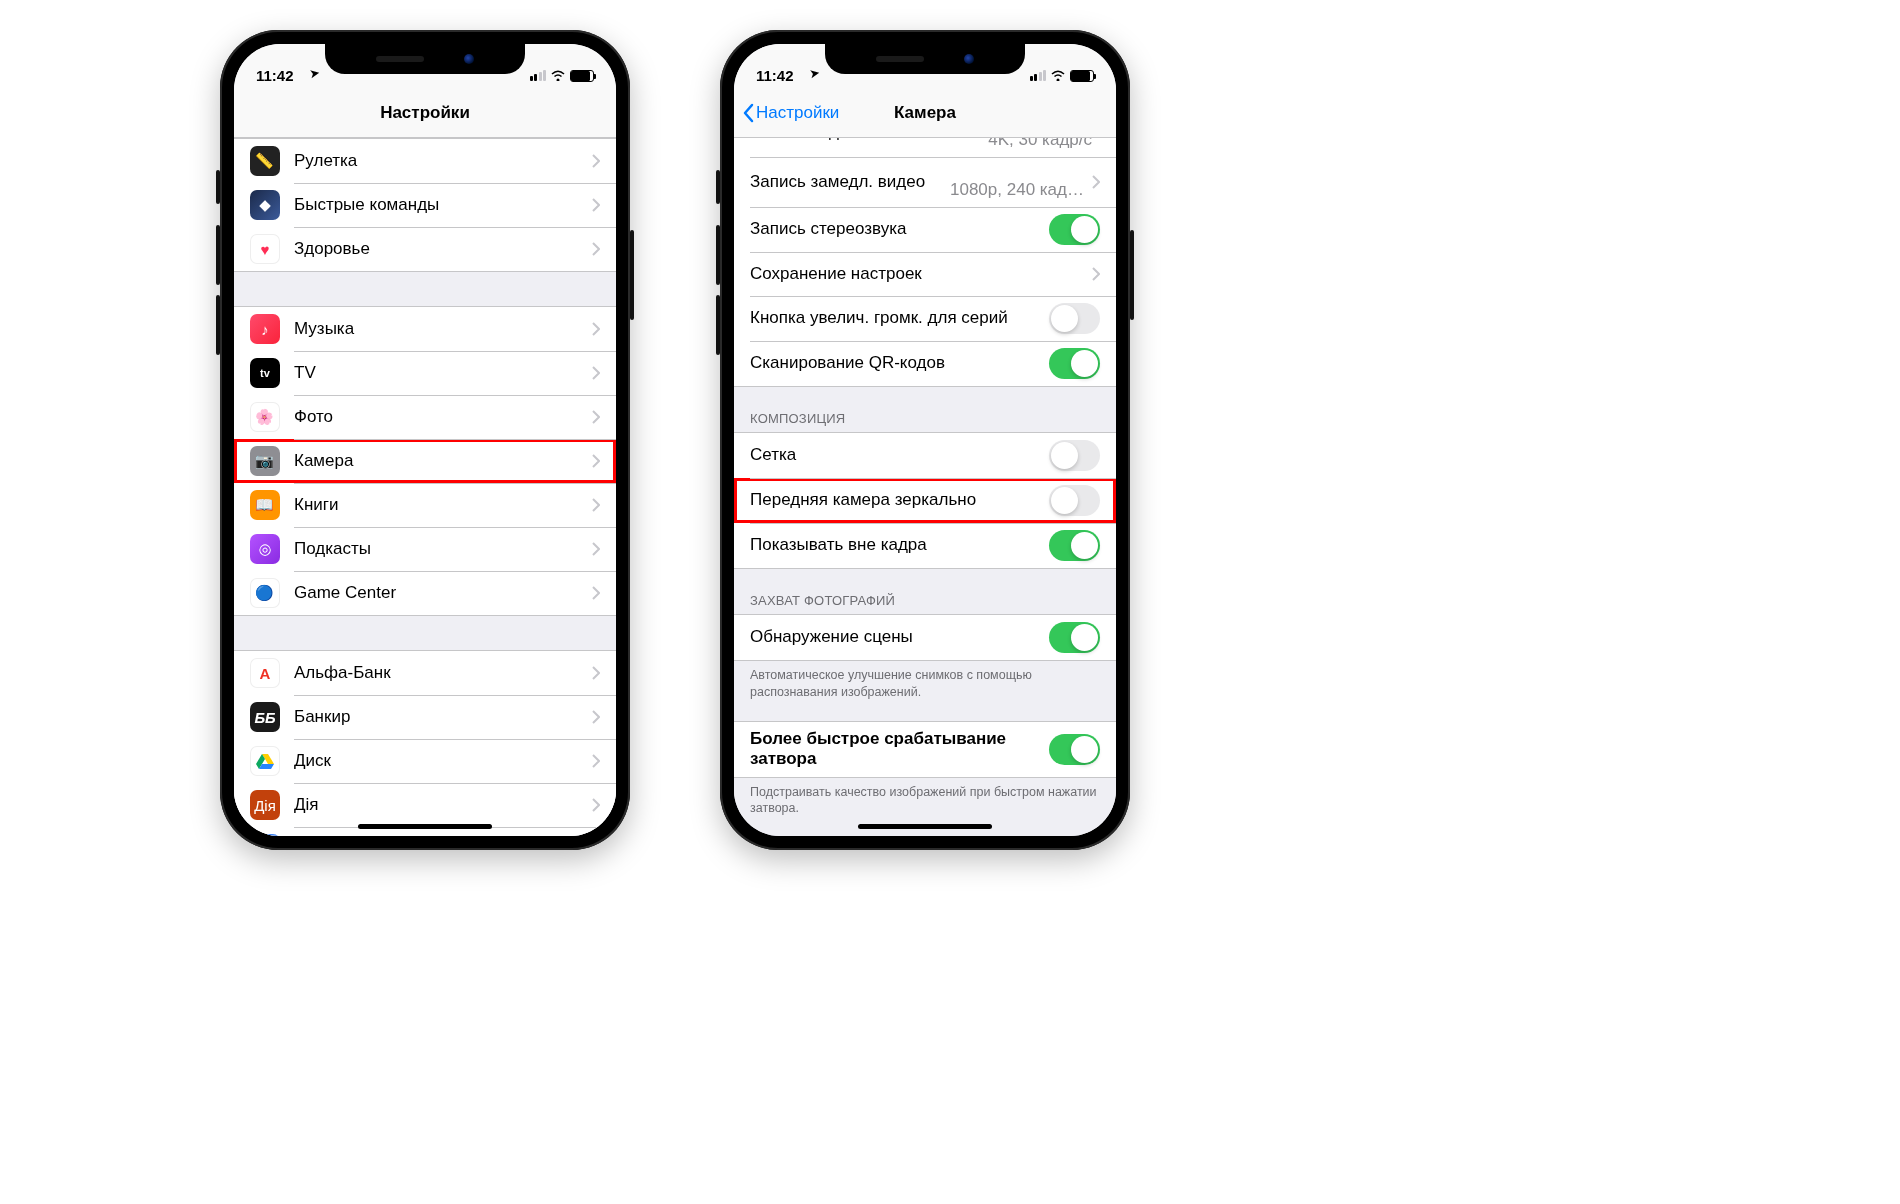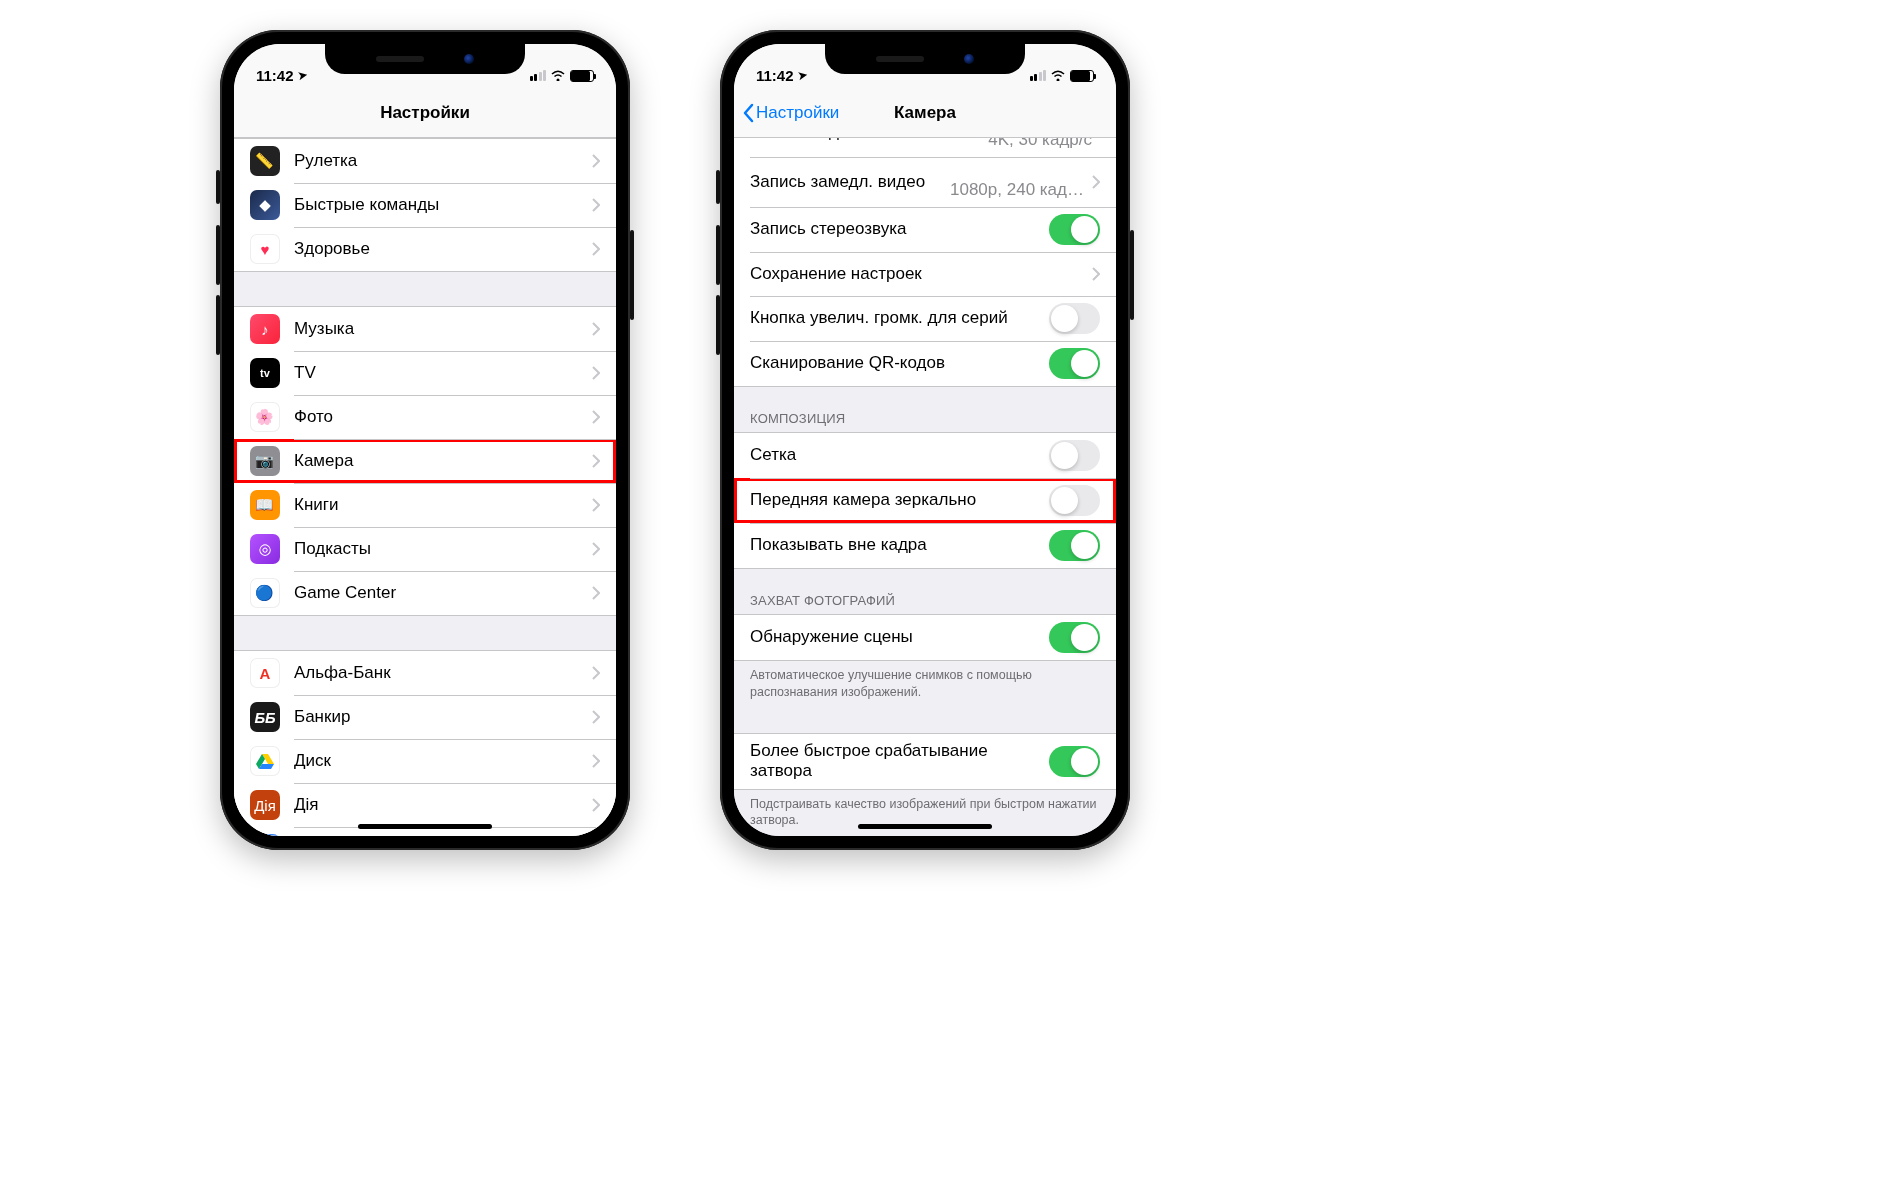--- a/index.html
+++ b/index.html
@@ -46,21 +46,21 @@
   }
   .speaker { width:48px; height:6px; background:#1a1a1a; border-radius:3px; }
   .cam { width:10px; height:10px; border-radius:50%; background:radial-gradient(circle at 40% 40%,#2244aa 0%,#001133 70%); }
   .statusbar {
     height: 44px;
     display:flex; justify-content:space-between; align-items:flex-end;
     padding: 0 22px 4px;
     font-size: 15px; font-weight:600; color:#000;
     background: #f9f9f9;
   }
-  .statusbar .left { display:flex; align-items:center; gap:4px; }
+  .statusbar .left { display:flex; align-items:flex-start; gap:16px; }
   .loc-icon { font-size:11px; transform: rotate(-10deg); }
   .statusbar .right { display:flex; align-items:center; gap:4px; }
   .signal { display:inline-flex; gap:1.5px; align-items:flex-end; }
   .signal i { width:3px; background:#000; border-radius:1px; }
   .signal i:nth-child(1){height:5px;} .signal i:nth-child(2){height:7px;}
   .signal i:nth-child(3){height:9px;background:#c7c7cc;} .signal i:nth-child(4){height:11px;background:#c7c7cc;}
   .wifi svg { width:16px; height:12px; }
   .battery { width:24px; height:12px; border:1.2px solid #000; border-radius:3px; position:relative; }
   .battery::after { content:''; position:absolute; right:-3px; top:3px; width:2px; height:5px; background:#000; border-radius:0 1px 1px 0;}
   .battery i { display:block; height:100%; width:85%; background:#000; border-radius:1.5px; }
@@ -79,21 +79,21 @@
   }
   .navbar .back svg { width:12px; height:20px; }
   .content {
     height: calc(100% - 94px);
     overflow: hidden;
     background:#efeff4;
   }
 
   .group { background:#fff; border-top:.5px solid #c6c6c8; border-bottom:.5px solid #c6c6c8; }
   .group + .group { margin-top: 34px; }
-  .group.tight { margin-top: 32px; }
+  .group.tight { margin-top: 20px; font-weight: bold; }
   .header-label {
     font-size:13px; color:#6d6d72; text-transform:uppercase;
     padding: 24px 16px 6px; letter-spacing:.2px;
   }
   .footer-label { font-size:12.5px; color:#6d6d72; padding:6px 16px 0; line-height:1.35; }
 
   .row {
     display:flex; align-items:center;
     min-height: 44px;
     padding: 7px 16px 7px 16px;

